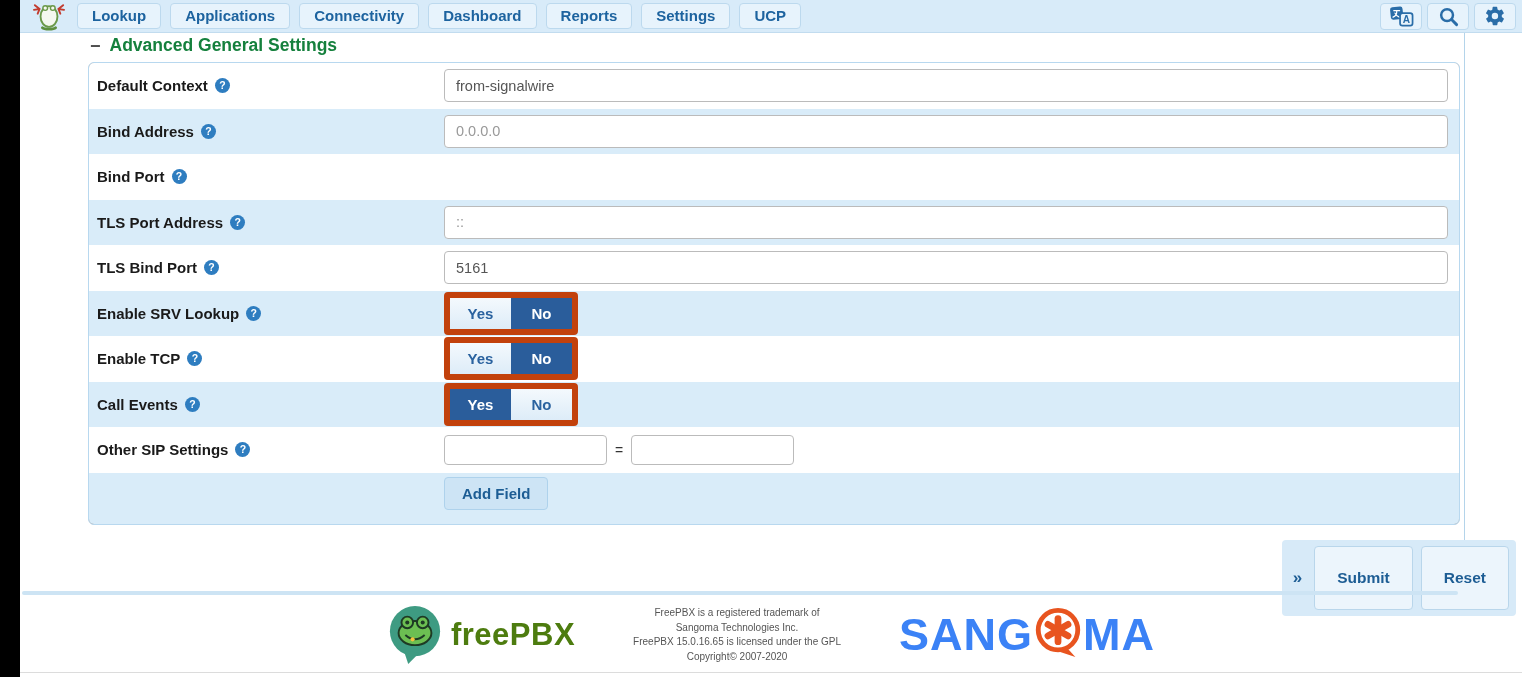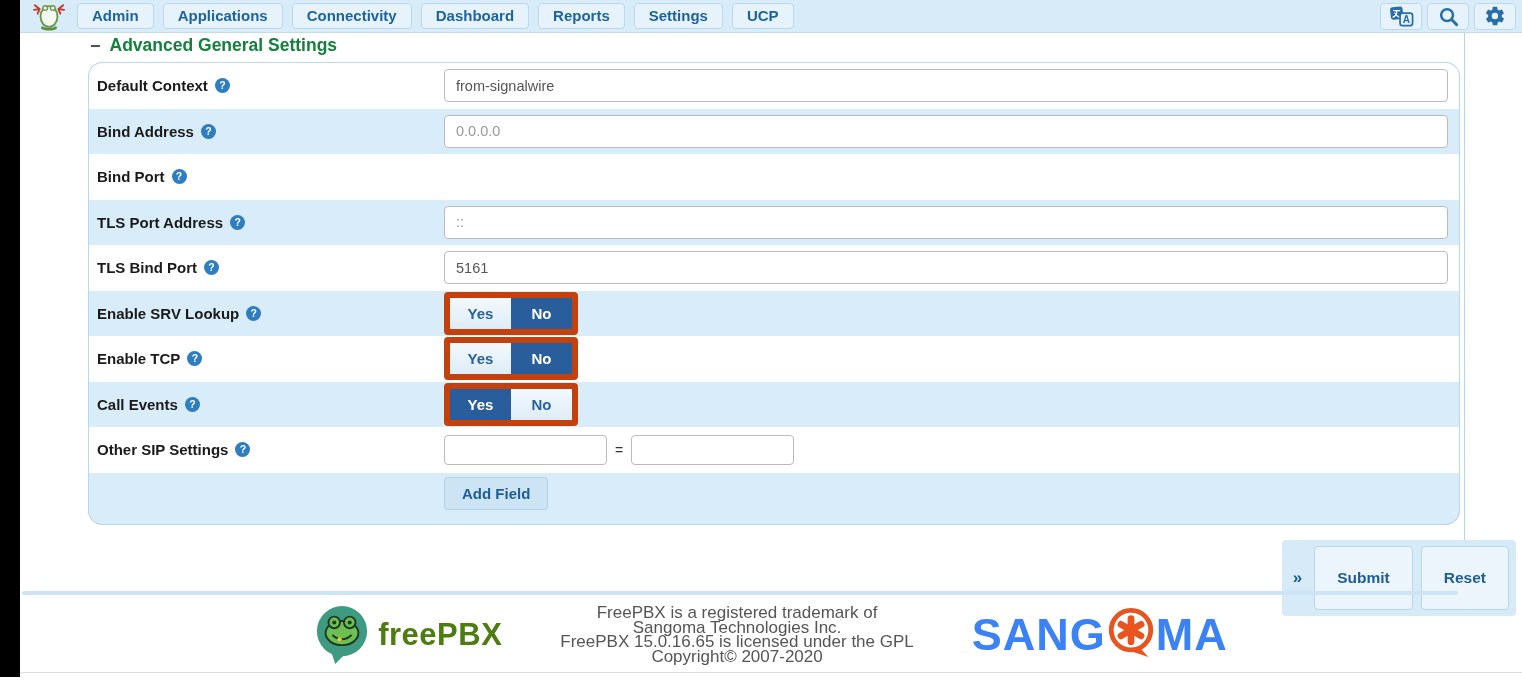--- a/index.html
+++ b/index.html
@@ -24,21 +24,21 @@
   .container-right-border { position:absolute; left:1464px; top:33px; height:558px; width:0;
     border-left:1px solid #b4d4ea; }
 
   
   .section-header { position:absolute; left:90px; top:35px; display:flex; align-items:center;
     gap:9px; cursor:pointer; }
   .collapse-icon { color:#4e4e4e; font-size:18px; font-weight:bold; line-height:18px; }
   .section-title { color:#15803d; font-size:17.5px; font-weight:bold; }
 
   .panel { position:absolute; left:88px; top:62px; width:1372px;
-    border:1px solid #b8d8ef; border-radius:14px; background:#a3a3a3; overflow:hidden; }
+    border:1px solid #b8d8ef; border-radius:6px; background:#a3a3a3; overflow:hidden; }
   .row { display:flex; align-items:center; min-height:45.5px; padding:0 8px; background:#fff; }
   .panel > .row:nth-child(even) { background:#d9ecf9; }
   .row-label { width:347px; flex:none; display:flex; align-items:center; gap:7px; }
   .row-label span.lbl { font-size:15px; font-weight:bold; color:#1a1a1a; }
   .help-icon { width:15px; height:15px; border-radius:50%; background:#2e7dc0; color:#fff;
     font-size:10.5px; font-weight:bold; text-align:center; line-height:15px; flex:none; cursor:pointer; }
   .row-control { flex:1; display:flex; align-items:center; padding-right:3px; }
   .text-input { width:100%; height:33px; border:1px solid #bbbbbb; border-radius:4px;
     padding:0 11px; font-size:14.5px; color:#555; font-family:"Liberation Sans",sans-serif;
     background:#fff; }
@@ -68,21 +68,21 @@
     color:#1d5d94; font-size:15.5px; font-weight:bold; padding:22px 22px; cursor:pointer;
     font-family:"Liberation Sans",sans-serif; }
 
   
   .footer-divider { position:absolute; top:591px; left:22px; width:1436px; height:4px;
     background:#cde4f4; border-radius:3px; }
   .footer { position:absolute; top:600px; left:20px; width:1502px; height:70px;
     display:flex; align-items:center; justify-content:center; gap:58px; }
   .fpbx-brand { display:flex; align-items:center; gap:8px; }
   .fpbx-name { color:#4d7c0f; font-size:31px; font-weight:bold; letter-spacing:0.5px; }
-  .footer-text { text-align:center; color:#555; font-size:17px; line-height:14.5px; }
+  .footer-text { text-align:center; color:#555; font-size:10px; line-height:14.5px; }
   .sangoma { display:flex; align-items:center; }
   .sangoma .stext { color:#3b82f6; font-size:45px; font-weight:bold; letter-spacing:1px; }
   .sangoma svg { margin:0 -2px; position:relative; top:-2px; }
   .footer-bottom-line { position:absolute; top:672px; left:20px; width:1502px; height:1px;
     background:#dcdcdc; }
 </style>
 </head>
 <body>
 
 <div class="navbar">
@@ -92,21 +92,21 @@
         <path d="M7 7 L2 3 M7 7 L1 8 M7 7 L5 12" fill="none"></path>
         <path d="M27 7 L32 3 M27 7 L33 8 M27 7 L29 12" fill="none"></path>
       </g>
       <ellipse cx="17" cy="15" rx="9" ry="11" fill="#f4f8f0" stroke="#6a994a" stroke-width="2"></ellipse>
       <circle cx="13" cy="6" r="2.5" fill="#f4f8f0" stroke="#6a994a" stroke-width="1.5"></circle>
       <circle cx="21" cy="6" r="2.5" fill="#f4f8f0" stroke="#6a994a" stroke-width="1.5"></circle>
       <path d="M10 27c2 2 12 2 14 0" stroke="#5d8f3f" stroke-width="3" fill="none" stroke-linecap="round"></path>
     </svg>
   </span>
   <div class="nav-tabs">
-    <button class="nav-tab">Admin</button>
+    <button class="nav-tab">Lookup</button>
     <button class="nav-tab">Applications</button>
     <button class="nav-tab">Connectivity</button>
     <button class="nav-tab">Dashboard</button>
     <button class="nav-tab">Reports</button>
     <button class="nav-tab">Settings</button>
     <button class="nav-tab">UCP</button>
   </div>
   <div class="nav-icons">
     <button class="nav-icon-btn">
       <svg width="25" height="22" viewBox="0 0 26 22">

